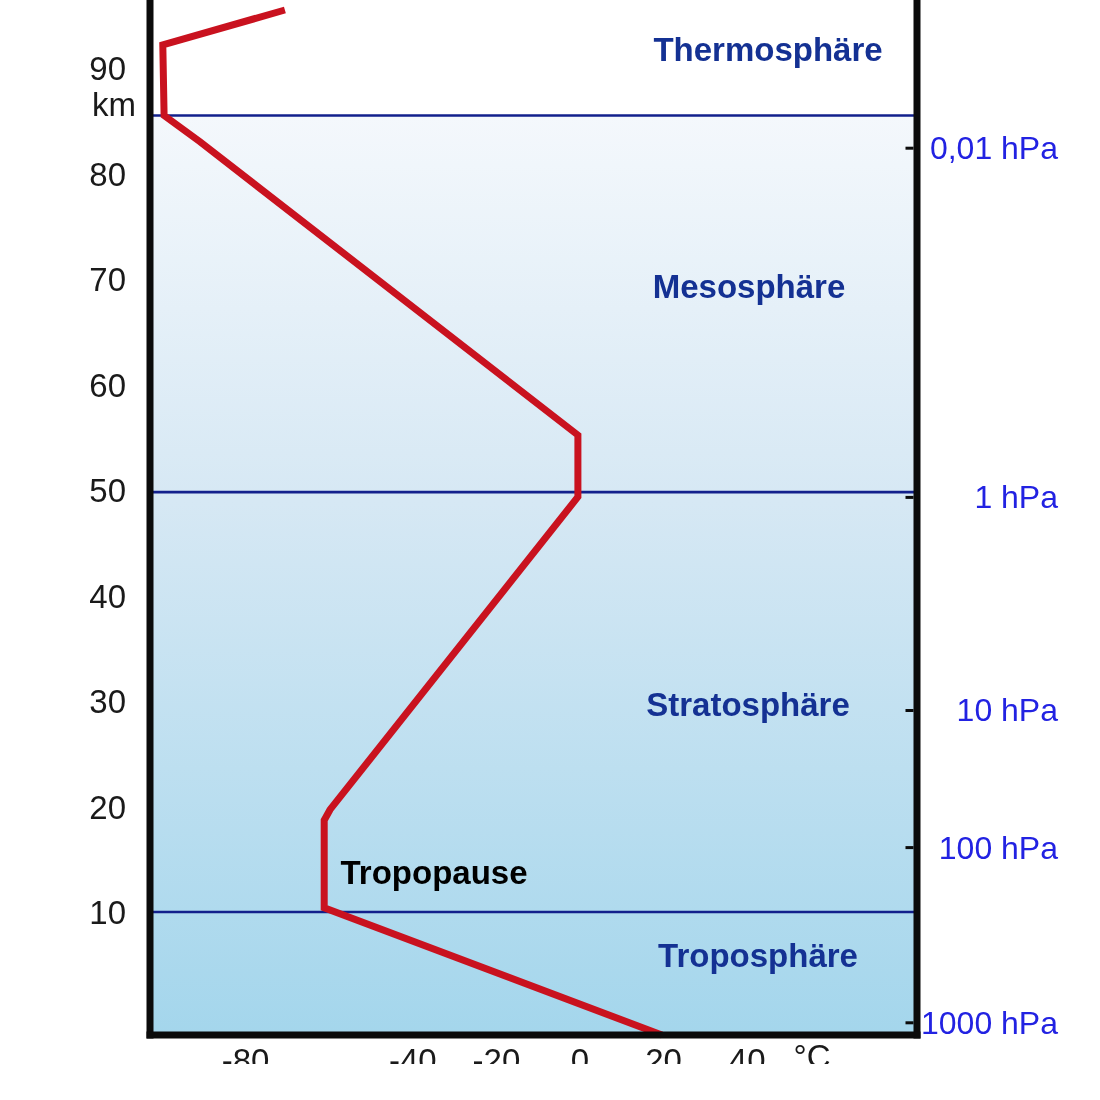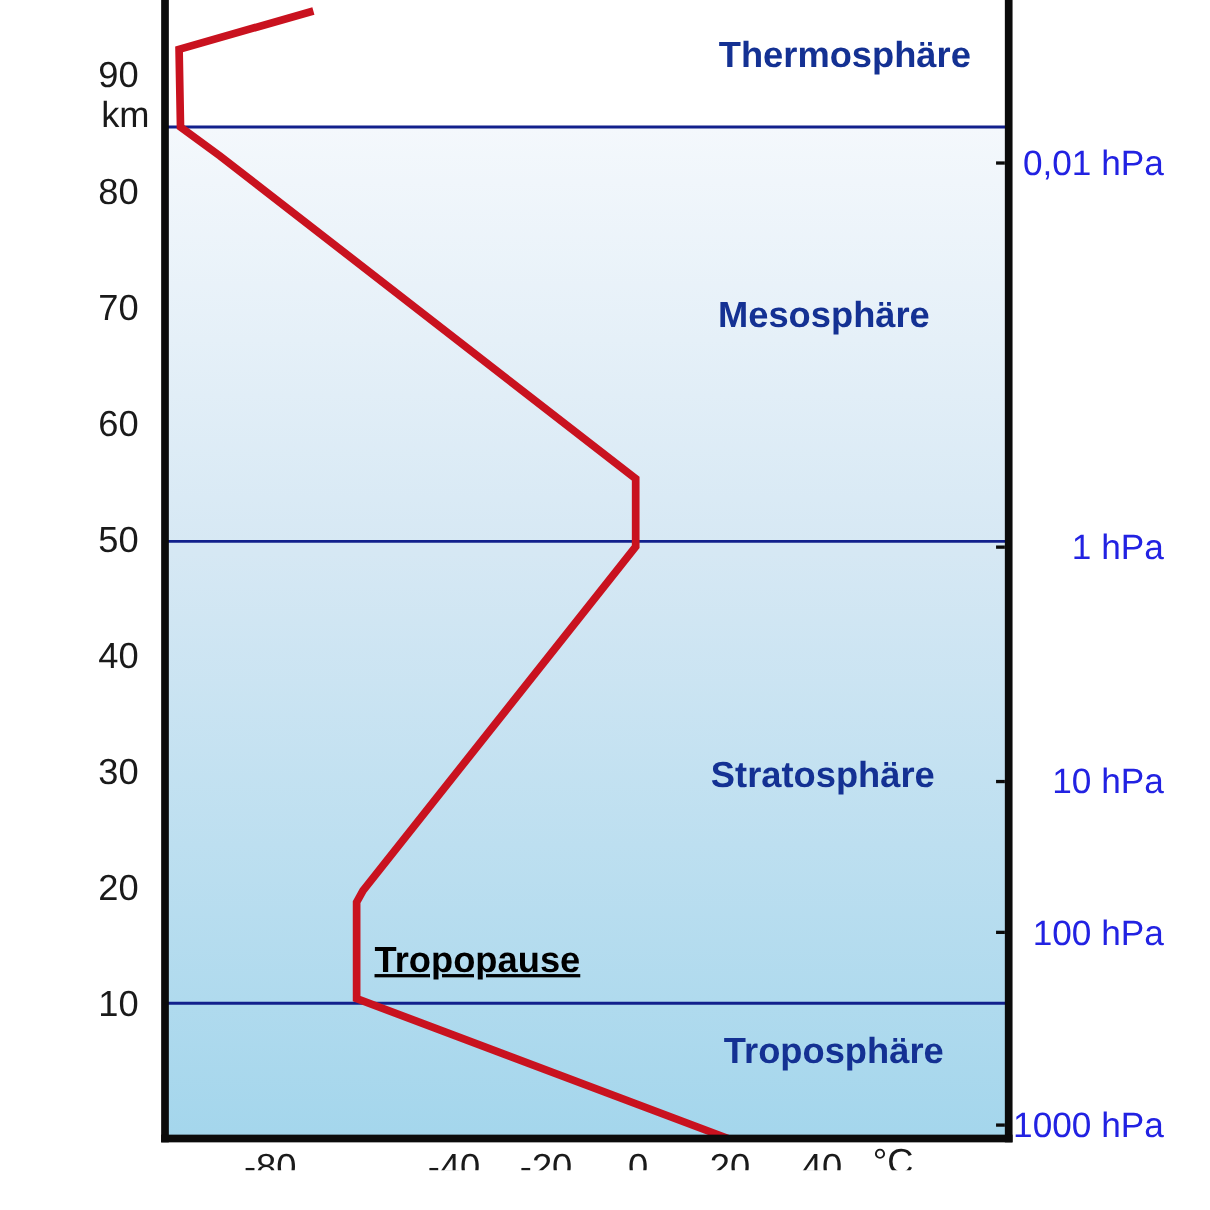--- a/index.html
+++ b/index.html
@@ -52,21 +52,21 @@
       <div class="lbl tick r" style="left: 126px; top: 912px; color: rgb(26, 26, 26);">10</div>
       <div class="lbl tick r" style="left: 136px; top: 104px; color: rgb(26, 26, 26);">km</div>
       <div class="lbl tick" style="left: 245.6px; top: 1060px; color: rgb(26, 26, 26);">-80</div>
       <div class="lbl tick" style="left: 329.2px; top: 1083px; color: #ef4444; text-decoration: underline;">-60</div>
       <div class="lbl tick" style="left: 412.8px; top: 1060px; color: rgb(26, 26, 26);">-40</div>
       <div class="lbl tick" style="left: 496.4px; top: 1060px; color: rgb(26, 26, 26);">-20</div>
       <div class="lbl tick" style="left: 580px; top: 1060px; color: rgb(26, 26, 26);">0</div>
       <div class="lbl tick" style="left: 663.6px; top: 1060px; color: rgb(26, 26, 26);">20</div>
       <div class="lbl tick" style="left: 747.2px; top: 1060px; color: rgb(26, 26, 26);">40</div>
       <div class="lbl tick" style="left: 812px; top: 1056px; color: rgb(26, 26, 26);">°C</div>
-      <div class="lbl pause" style="left: 434px; top: 871.91px; color: rgb(0, 0, 0); text-decoration: underline;">Tropopause</div>
+      <div class="lbl pause" style="left: 434px; top: 871.91px; color: rgb(0, 0, 0);">Tropopause</div>
       <div class="lbl layer" style="left: 768px; top: 49.01px; color: rgb(20, 49, 147);">Thermosphäre</div>
       <div class="lbl layer" style="left: 749px; top: 286.385px; color: rgb(20, 49, 147);">Mesosphäre</div>
       <div class="lbl layer" style="left: 748px; top: 704.165px; color: rgb(20, 49, 147);">Stratosphäre</div>
       <div class="lbl layer" style="left: 758px; top: 955.255px; color: rgb(20, 49, 147);">Troposphäre</div>
       <div class="lbl press r" style="left: 1058px; top: 148.18px; color: rgb(34, 34, 226);">0,01 hPa</div>
       <div class="lbl press r" style="left: 1058px; top: 497.385px; color: rgb(34, 34, 226);">1 hPa</div>
       <div class="lbl press r" style="left: 1058px; top: 710.495px; color: rgb(34, 34, 226);">10 hPa</div>
       <div class="lbl press r" style="left: 1058px; top: 847.645px; color: rgb(34, 34, 226);">100 hPa</div>
       <div class="lbl press r" style="left: 1058px; top: 1022.77px; color: rgb(34, 34, 226);">1000 hPa</div>
     </div>

